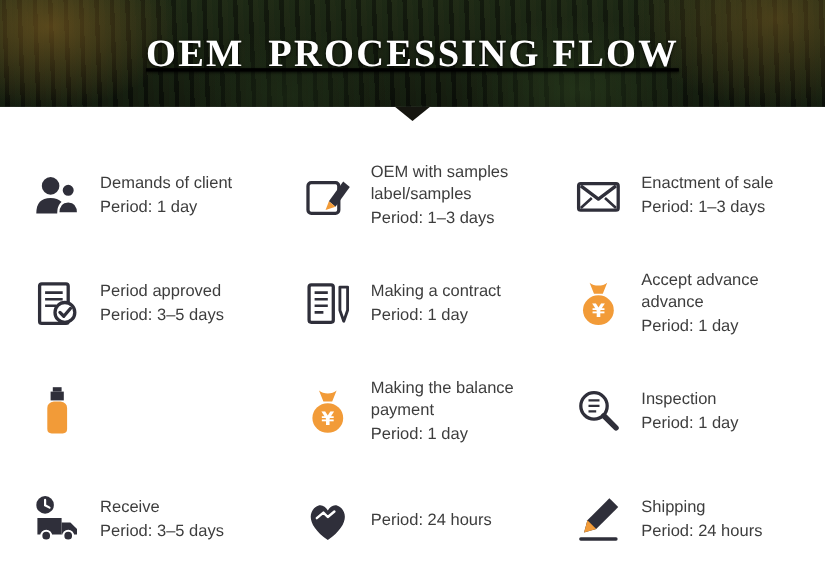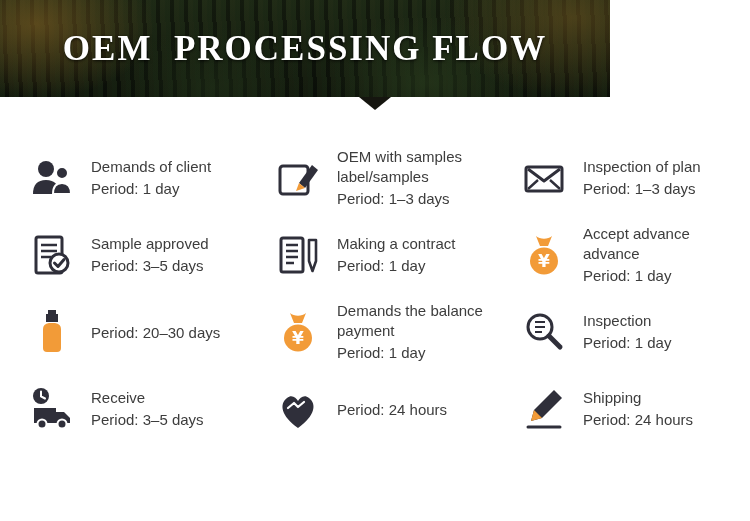--- a/index.html
+++ b/index.html
@@ -4,30 +4,30 @@
 <style>
   * { margin:0; padding:0; box-sizing:border-box; }
   body {
     width:750px; height:521px;
     background:#ffffff;
     font-family:"Liberation Sans", sans-serif;
     overflow:hidden;
   }
   .banner {
     position:relative;
-    width:610px; height:97px;
+    width:750px; height:97px;
     background-color:#10150c;
     background-image:
       radial-gradient(ellipse 190px 120px at 6% 25%, rgba(140,100,35,.55), transparent 62%),
       radial-gradient(ellipse 210px 130px at 94% 18%, rgba(120,88,32,.50), transparent 62%),
       radial-gradient(ellipse 170px 110px at 70% 85%, rgba(45,66,32,.55), transparent 62%),
       radial-gradient(ellipse 150px 100px at 35% 90%, rgba(35,52,26,.50), transparent 62%),
       repeating-linear-gradient(88deg, rgba(32,48,24,.45) 0 5px, rgba(8,12,6,.40) 5px 9px, rgba(54,70,34,.22) 9px 14px),
       linear-gradient(180deg, #1b2413, #0b0f09);
-    display:flex; align-items:center; justify-content:center;
+    display:flex; align-items:center; justify-content:center;text-decoration:underline;
   }
   .banner-title {
     color:#ffffff;
     font-family:"Liberation Serif", "DejaVu Serif", serif;
     font-weight:700;
     font-size:35px;
     letter-spacing:2px;
     white-space:pre;
     text-shadow:0 1px 3px rgba(0,0,0,.8);
   }
@@ -36,21 +36,21 @@
     margin:0 auto;
     border-left:16px solid transparent;
     border-right:16px solid transparent;
     border-top:13px solid #15150f;
   }
   .grid {
     margin:36px 0 0 28px;
     display:grid;
     grid-template-columns:246px 246px 230px;
     grid-auto-rows:minmax(64px, auto);
-    row-gap:13px;
+    row-gap:34px;
   }
   .cell {
     display:flex;
     align-items:center;
     gap:15px;
     padding-right:10px;
   }
   .cell .ic { flex:0 0 48px; width:48px; height:48px; }
   .cell .txt { max-width:180px; }
   .cell .t {
@@ -106,36 +106,36 @@
 
   <div class="cell">
     <span class="ic">
       <svg viewBox="0 0 48 48" width="48" height="48">
         <rect x="6" y="13" width="36" height="24" rx="2" fill="none" stroke="#2f2f3a" stroke-width="3"></rect>
         <path d="M8 15 L24 27 L40 15" fill="none" stroke="#2f2f3a" stroke-width="3" stroke-linejoin="round"></path>
         <path d="M8 35 L18 26 M40 35 L30 26" fill="none" stroke="#2f2f3a" stroke-width="2.4"></path>
       </svg>
     </span>
     <div class="txt">
-      <div class="t">Inspection of plan</div>
+      <div class="t">Enactment of sale</div>
       <div class="p">Period: 1–3 days</div>
     </div>
   </div>
 
   <div class="cell">
     <span class="ic">
       <svg viewBox="0 0 48 48" width="48" height="48">
         <rect x="8" y="6" width="26" height="36" rx="2" fill="none" stroke="#2f2f3a" stroke-width="3"></rect>
         <path d="M13 14 h16 M13 20 h16 M13 26 h10" stroke="#2f2f3a" stroke-width="2.4"></path>
         <circle cx="31" cy="32" r="9" fill="#ffffff" stroke="#2f2f3a" stroke-width="3"></circle>
         <path d="M26.5 32 l3.5 3.5 l6 -7" fill="none" stroke="#2f2f3a" stroke-width="3" stroke-linecap="round" stroke-linejoin="round"></path>
       </svg>
     </span>
     <div class="txt">
-      <div class="t">Sample approved</div>
+      <div class="t">Period approved</div>
       <div class="p">Period: 3–5 days</div>
     </div>
   </div>
 
   <div class="cell">
     <span class="ic">
       <svg viewBox="0 0 48 48" width="48" height="48">
         <rect x="7" y="7" width="22" height="34" rx="2" fill="none" stroke="#2f2f3a" stroke-width="3"></rect>
         <path d="M12 14 h12 M12 20 h12 M12 26 h12 M12 32 h8" stroke="#2f2f3a" stroke-width="2.4"></path>
         <path d="M35 9 h7 v21 l-3.5 10 l-3.5 -10 z" fill="none" stroke="#2f2f3a" stroke-width="2.6" stroke-linejoin="round"></path>
@@ -163,34 +163,33 @@
 
   <div class="cell">
     <span class="ic">
       <svg viewBox="0 0 48 48" width="48" height="48">
         <rect x="20" y="2" width="8" height="4" fill="#2f2f3a"></rect>
         <rect x="18" y="6" width="12" height="8" fill="#2f2f3a"></rect>
         <path d="M15 21 q0 -5 6 -6 h6 q6 1 6 6 v19 q0 4 -4 4 h-10 q-4 0 -4 -4 z" fill="#f29b38"></path>
       </svg>
     </span>
     <div class="txt">
-      <div class="p">Period: 20–30 days</div>
     </div>
   </div>
 
   <div class="cell">
     <span class="ic">
       <svg viewBox="0 0 48 48" width="48" height="48">
         <path d="M16 5 c4 3.5 12 3.5 16 0 l-4 10 h-8 z" fill="#f29b38"></path>
         <ellipse cx="24" cy="30" rx="14" ry="13.5" fill="#f29b38"></ellipse>
         <text x="24" y="36" text-anchor="middle" font-family="DejaVu Sans, sans-serif" font-size="17" font-weight="bold" fill="#ffffff">¥</text>
       </svg>
     </span>
     <div class="txt">
-      <div class="t">Demands the balance payment</div>
+      <div class="t">Making the balance payment</div>
       <div class="p">Period: 1 day</div>
     </div>
   </div>
 
   <div class="cell">
     <span class="ic">
       <svg viewBox="0 0 48 48" width="48" height="48">
         <circle cx="20" cy="19" r="12" fill="#ffffff" stroke="#2f2f3a" stroke-width="3"></circle>
         <path d="M15 14 h10 M15 19 h10 M15 24 h7" stroke="#2f2f3a" stroke-width="2.2"></path>
         <path d="M29 28 L40 39" stroke="#2f2f3a" stroke-width="5" stroke-linecap="round"></path>

